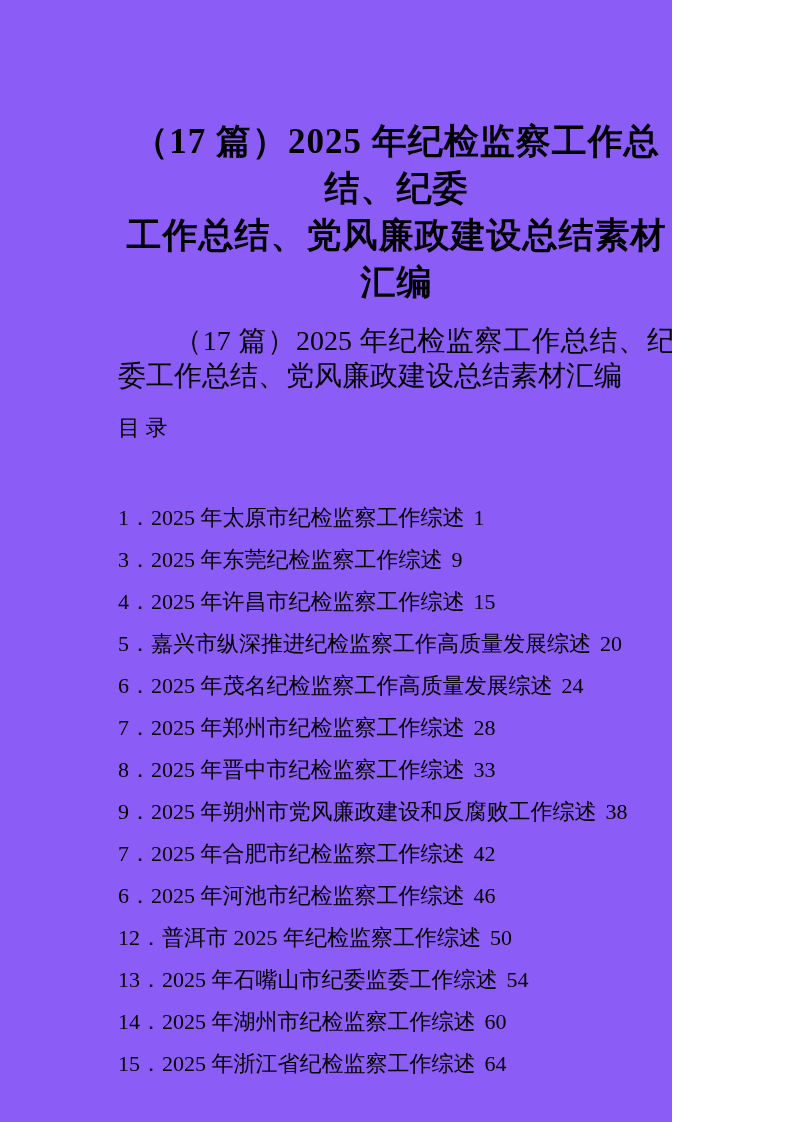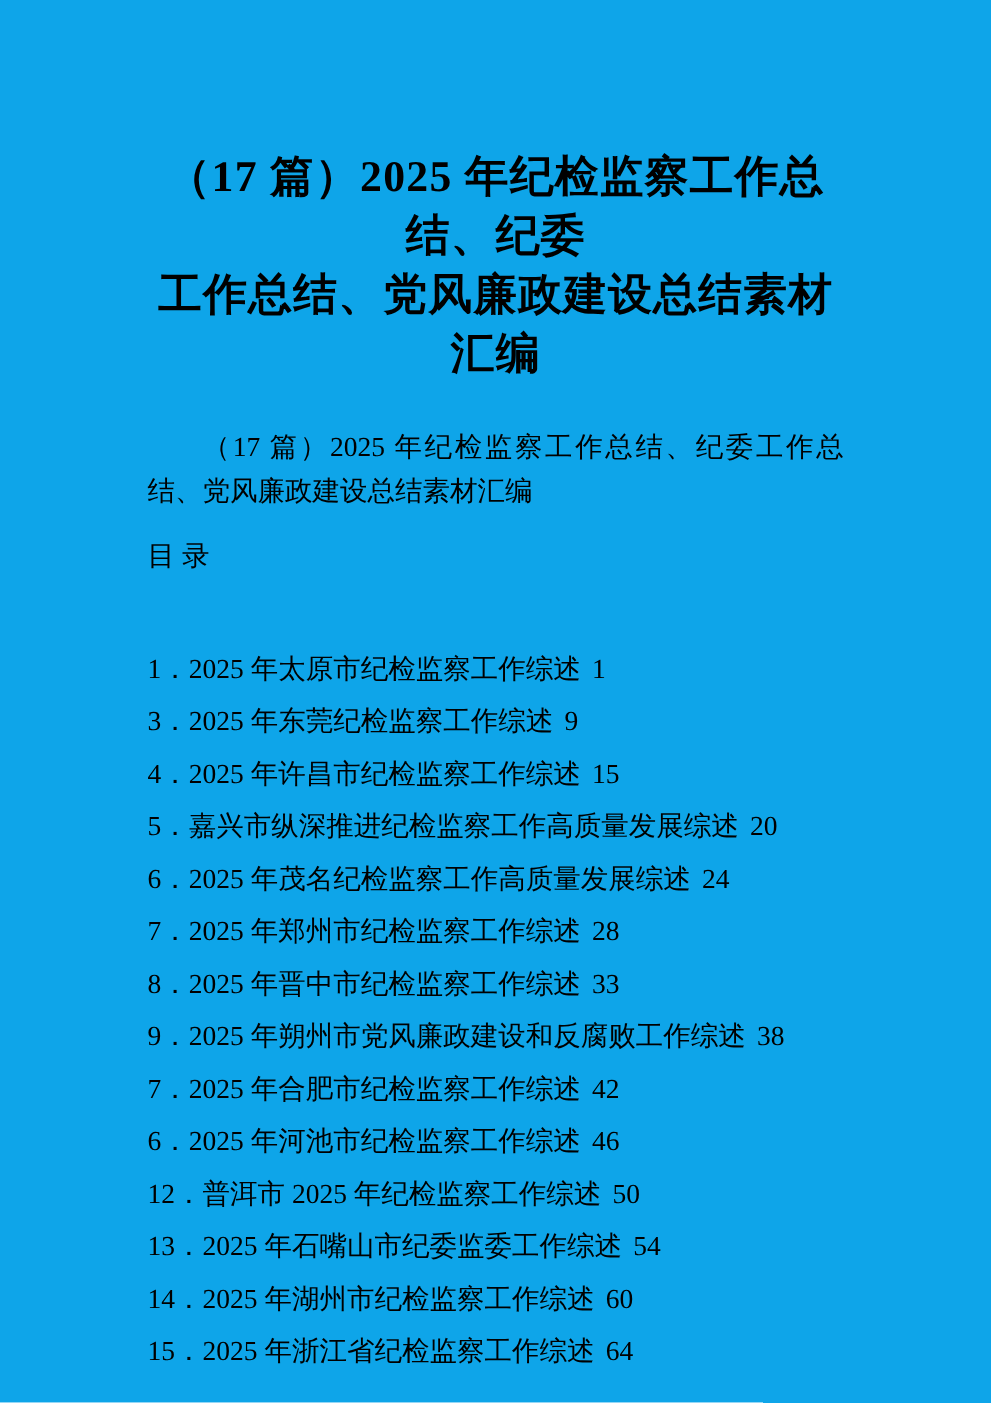--- a/index.html
+++ b/index.html
@@ -2,23 +2,23 @@
 <html><head>
 <meta charset="utf-8">
 <style>
   html, body {
     margin: 0;
     padding: 0;
     background: #ffffff;
   }
   .page {
     position: relative;
-    width: 793px;
+    width: 672px;
     height: 1122px;
-    background: #0ea5e9;
+    background: #8b5cf6;
     overflow: hidden;
     font-family: "Liberation Serif", "DejaVu Serif", serif;
     color: #000000;
     box-sizing: border-box;
   }
   .content {
     box-sizing: content-box;
     padding: 0 118px;
     width: 557px;
   }
@@ -27,22 +27,22 @@
     font-size: 35px;
     font-weight: bold;
     text-align: center;
     line-height: 47px;
     letter-spacing: 1px;
   }
   .doc-title .title-line {
     white-space: pre-wrap;
   }
   .intro-paragraph {
-    margin-top: 34px;
-    font-size: 22px;
+    margin-top: 17px;
+    font-size: 28px;
     line-height: 35px;
     text-indent: 2em;
     text-align: justify;
     white-space: pre-wrap;
     font-weight: 300;
   }
   .toc-heading {
     margin-top: 17px;
     font-size: 22px;
     line-height: 35px;

